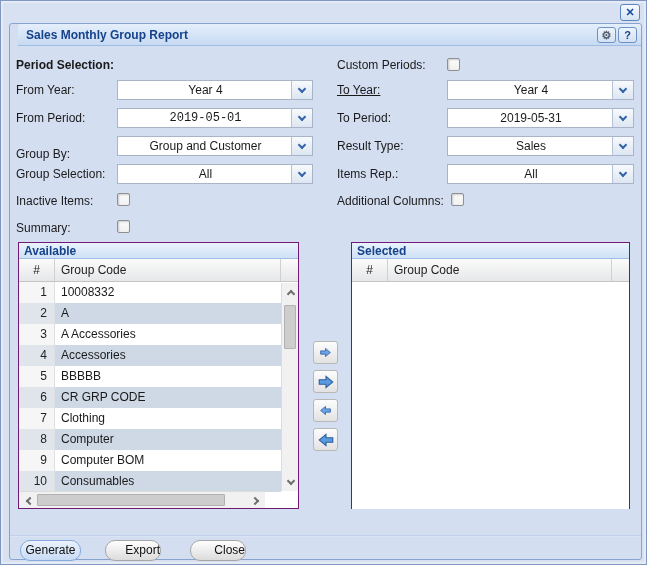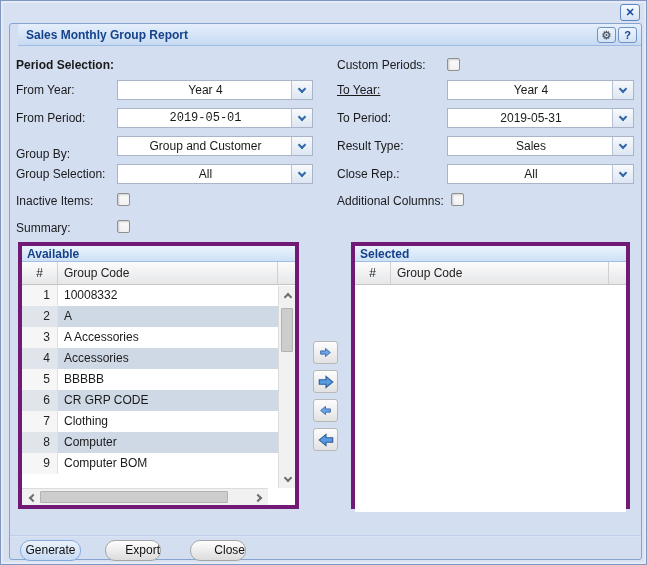--- a/index.html
+++ b/index.html
@@ -21,21 +21,21 @@
   
   .lbl{position:absolute;white-space:nowrap;}
   .lbl.bold{font-weight:bold;}
   .combo{position:absolute;height:20px;background:#fff;border:1px solid #aab4c8;text-align:center;}
   .combo-text{position:absolute;left:5px;top:2px;right:24px;white-space:nowrap;overflow:hidden;}
   .combo-trigger{position:absolute;right:0;top:0;bottom:0;width:21px;background:linear-gradient(#f8fafc,#dde6f2);border-left:1px solid #b6c1d4;display:flex;align-items:center;justify-content:center;cursor:pointer;}
   .chev-down{width:6px;height:6px;border-right:2px solid #3365ab;border-bottom:2px solid #3365ab;transform:rotate(45deg);margin-top:-3px;}
   .checkbox{position:absolute;width:13px;height:13px;background:linear-gradient(#fbfbfb,#f1f1f1);border:1px solid #909090;border-radius:2px;box-shadow:inset 1px 1px 2px rgba(0,0,0,.18);cursor:pointer;}
 
   
-  .panel{position:absolute;background:#fff;border:4px solid #701a75;}
+  .panel{position:absolute;background:#fff;border:1px solid #701a75;}
   .panel-title{height:16px;line-height:16px;background:linear-gradient(#eaf3fd,#cfe1f6);border-bottom:1px solid #9fbfe6;color:#15428b;font-weight:bold;padding-left:5px;}
   .grid-header{position:relative;height:23px;background:linear-gradient(#fbfbfb,#e6e7e9);border-bottom:1px solid #c5c5c5;color:#222;}
   .gh-cell{position:absolute;top:0;bottom:0;line-height:22px;border-right:1px solid #d0d0d0;overflow:hidden;}
   .gh-num{left:0;width:36px;text-align:center;}
   .gh-code{left:36px;right:17px;padding-left:6px;}
   .gh-fill{right:0;width:17px;border-right:none;}
   .grid-body{position:relative;overflow:hidden;background:#fff;}
   .grid-row{display:flex;height:21px;line-height:21px;background:#fff;cursor:pointer;}
   .grid-row.alt{background:#cfd9e6;}
   .cell{overflow:hidden;white-space:nowrap;}
@@ -141,21 +141,21 @@
     </div>
 
     <span class="lbl" style="left:327px;top:115px;">Result Type:</span>
     <div class="combo" style="left:437px;top:112px;width:187px;">
       <span class="combo-text">Sales</span>
       <span class="combo-trigger">
           <span class="chev-down"></span>
         </span>
     </div>
 
-    <span class="lbl" style="left:327px;top:143px;">Close Rep.:</span>
+    <span class="lbl" style="left:327px;top:143px;">Items Rep.:</span>
     <div class="combo" style="left:437px;top:140px;width:187px;">
       <span class="combo-text">All</span>
       <span class="combo-trigger">
           <span class="chev-down"></span>
         </span>
     </div>
 
     <span class="lbl" style="left:6px;top:170px;">Inactive Items:</span>
     <span class="checkbox" style="left:107px;top:169px;"></span>
 
@@ -202,20 +202,24 @@
             <div class="cell code">Clothing</div>
           </div>
           <div class="grid-row alt">
             <div class="cell num">8</div>
             <div class="cell code">Computer</div>
           </div>
           <div class="grid-row">
             <div class="cell num">9</div>
             <div class="cell code">Computer BOM</div>
           </div>
+          <div class="grid-row alt">
+            <div class="cell num">10</div>
+            <div class="cell code">Consumables</div>
+          </div>
         </div>
       <div class="vscroll">
         <span class="sb-btn" style="top:0;left:0;">
             <span class="sb-chev up"></span>
           </span>
         <span class="vthumb"></span>
         <span class="sb-btn" style="bottom:0;left:0;">
             <span class="sb-chev down"></span>
           </span>
       </div>

